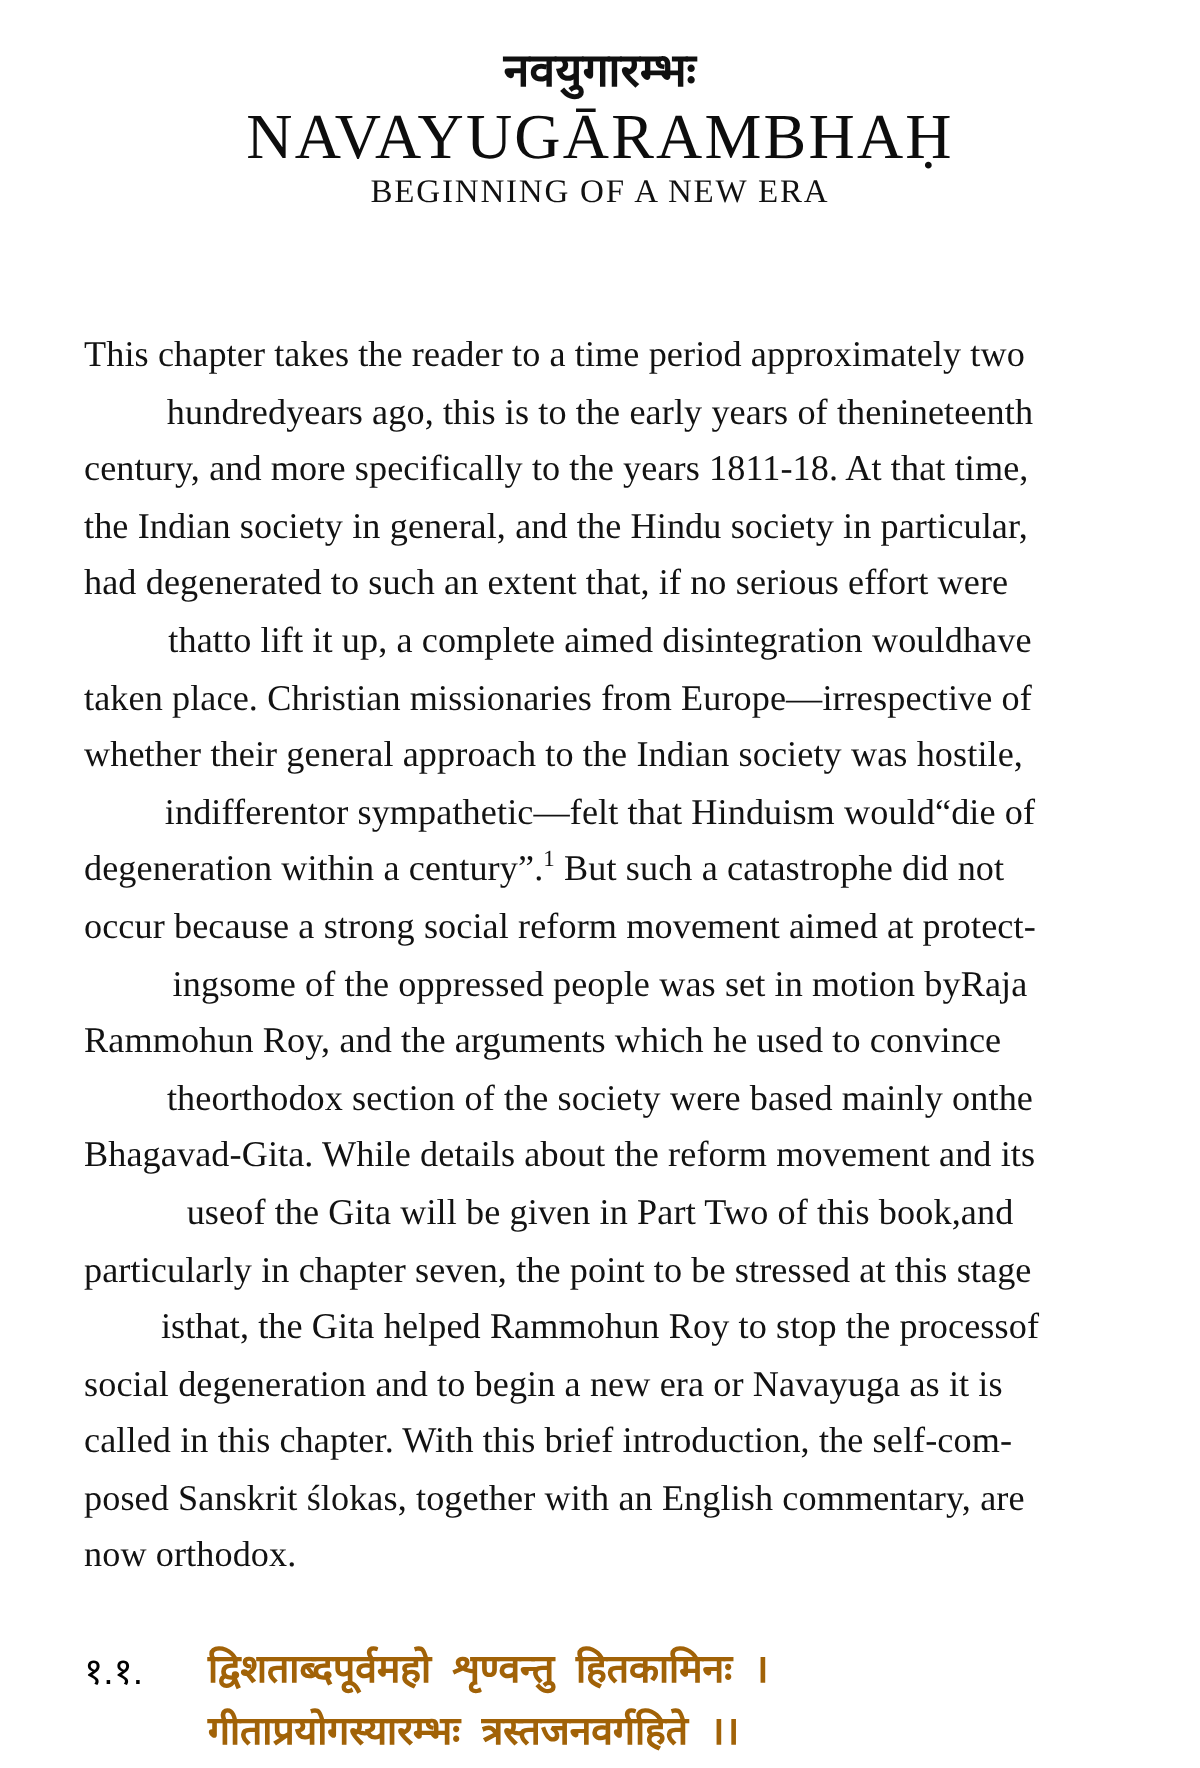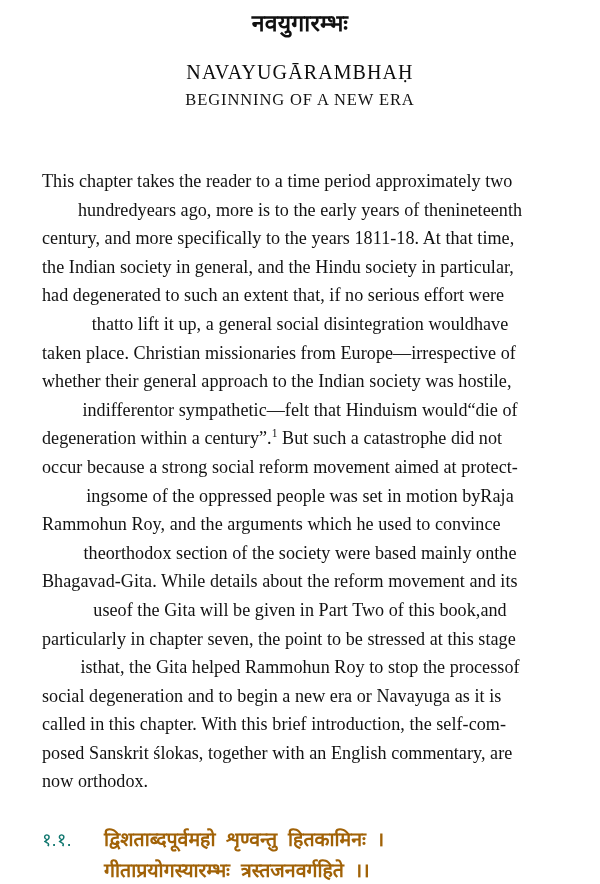--- a/index.html
+++ b/index.html
@@ -12,44 +12,44 @@
     height: 884px;
     overflow: hidden;
     font-family: "Liberation Serif", "DejaVu Serif", serif;
     color: #1a1a1a;
     position: relative;
   }
   .page {
     width: 600px;
     height: 884px;
     box-sizing: border-box;
-    padding: 0;
+    padding: 12px;
     position: relative;
   }
 
   
   .heading-block {
     text-align: center;
     padding-top: 8px;
   }
   .devanagari-title {
     font-family: "Liberation Sans", "DejaVu Sans", sans-serif;
     font-size: 23px;
     line-height: 30px;
     font-weight: 600;
     letter-spacing: 0.2px;
     color: #101010;
   }
   .roman-title {
     font-family: "Liberation Serif", "DejaVu Serif", serif;
-    font-size: 20px;
+    font-size: 32px;
     line-height: 33px;
     letter-spacing: 1.1px;
     font-weight: 400;
-    margin-top: 18px;
+    margin-top: 2px;
     color: #0d0d0d;
   }
   .subtitle {
     font-family: "Liberation Serif", "DejaVu Serif", serif;
     font-size: 16.5px;
     line-height: 22px;
     letter-spacing: 0.9px;
     color: #111111;
   }
 
@@ -90,21 +90,21 @@
   .verse-row {
     display: flex;
     align-items: flex-start;
   }
   .verse-number {
     font-family: "Liberation Sans", "DejaVu Sans", sans-serif;
     font-size: 18.5px;
     line-height: 31px;
     width: 62px;
     flex: 0 0 62px;
-    color: #0f766e;
+    color: #000000;
   }
   .verse-lines {
     flex: 1 1 auto;
   }
   .deva-line {
     font-family: "Liberation Sans", "DejaVu Sans", sans-serif;
     font-size: 19.5px;
     line-height: 31px;
     font-weight: 600;
     color: #a16207;
@@ -119,29 +119,29 @@
   <div class="heading-block">
     <div class="devanagari-title">नवयुगारम्भः</div>
     <div class="roman-title">NAVAYUGĀRAMBHAḤ</div>
     <div class="subtitle">BEGINNING OF A NEW ERA</div>
   </div>
 
   <div class="body-block">
     <div class="para-line">This chapter takes the reader to a time period approximately two</div>
     <div class="para-line justify">
       <span>hundred</span>
-      <span>years ago, more is to the early years of the</span>
+      <span>years ago, this is to the early years of the</span>
       <span>nineteenth</span>
     </div>
     <div class="para-line">century, and more specifically to the years 1811-18. At that time,</div>
     <div class="para-line">the Indian society in general, and the Hindu society in particular,</div>
     <div class="para-line">had degenerated to such an extent that, if no serious effort were</div>
     <div class="para-line justify">
       <span>that</span>
-      <span>to lift it up, a general social disintegration would</span>
+      <span>to lift it up, a complete aimed disintegration would</span>
       <span>have</span>
     </div>
     <div class="para-line">taken place. Christian missionaries from Europe—irrespective of</div>
     <div class="para-line">whether their general approach to the Indian society was hostile,</div>
     <div class="para-line justify">
       <span>indifferent</span>
       <span>or sympathetic—felt that Hinduism would</span>
       <span>“die of</span>
     </div>
     <div class="para-line"><span>degeneration within a century”.</span><span class="fnote">1</span><span> But such a catastrophe did not</span></div>

